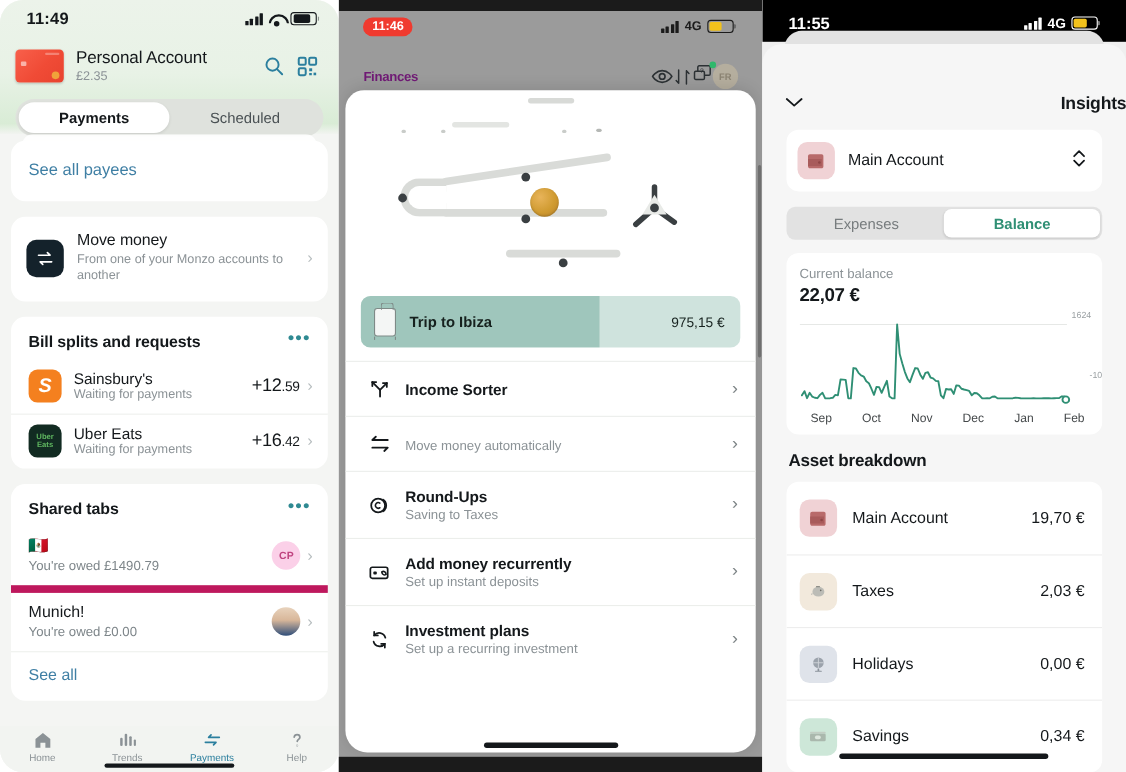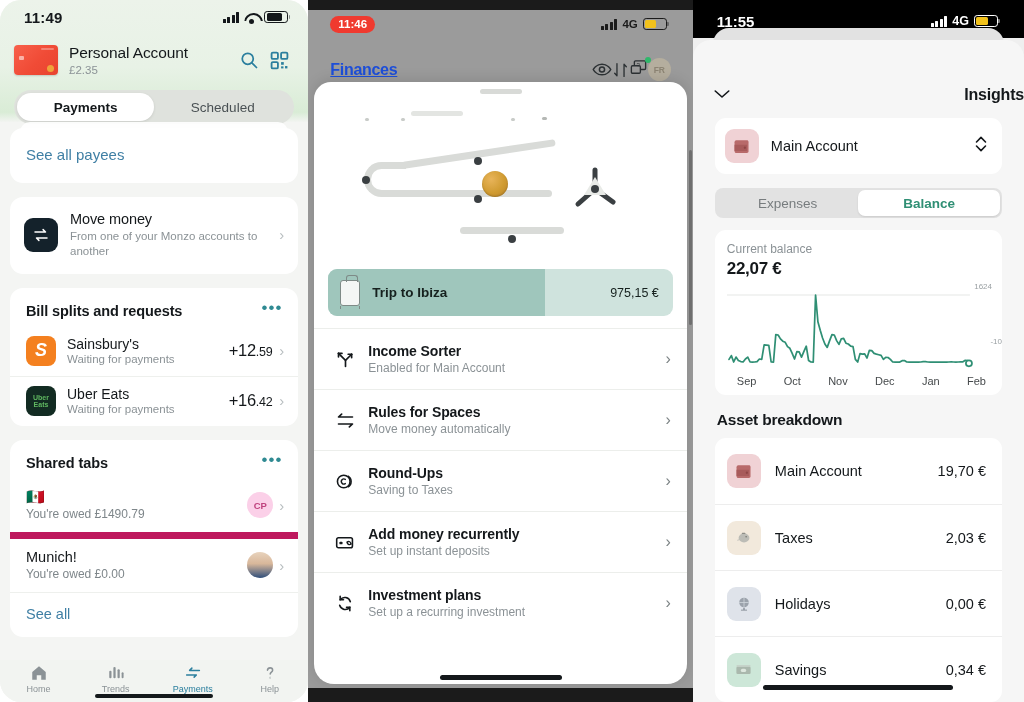--- a/index.html
+++ b/index.html
@@ -104,21 +104,21 @@
   .pill-time{background:#f03a2f;color:#fff;font-size:11.5px;font-weight:bold;
     border-radius:9px;padding:2px 8px 3px 8px;}
   .p2-right{display:flex;align-items:center;gap:5px;}
   .bars.w i{background:#1b1b1b;}
   .g4{font-size:11.5px;font-weight:bold;color:#1b1b1b;}
   .batt.y{border-color:#1b1b1b;}
   .batt.y span{background:#f2c21c;width:58%;}
   .batt.y::after{background:rgba(27,27,27,.4);}
   .p2-title-row{position:absolute;top:58px;left:0;right:0;display:flex;align-items:center;
     padding:0 22px 0 22px;}
-  .p2-title{font-size:16px;font-weight:bold;color:#1d4ed8;flex:1;letter-spacing:-.3px;text-decoration:underline;}
+  .p2-title{font-size:12px;font-weight:bold;color:#701a75;flex:1;letter-spacing:-.3px;}
   .p2-icons{display:flex;align-items:center;}
   .badge-dot{position:absolute;top:-2px;right:-3px;width:6px;height:6px;border-radius:50%;
     background:#2fb86b;}
   .avfr{width:23px;height:23px;border-radius:50%;background:#b5ae9e;color:#8c8473;
     font-size:8.5px;font-weight:bold;display:flex;align-items:center;justify-content:center;}
   .sheet{position:absolute;top:82px;left:6px;right:6px;bottom:18px;background:#fff;
     border-radius:17px 17px 20px 20px;overflow:hidden;box-shadow:0 -2px 14px rgba(0,0,0,.12);}
   .grab{width:42px;height:5px;border-radius:3px;background:#d8dad7;margin:7px auto 0 auto;}
   .illus{position:relative;height:165px;}
   .illus .rail{position:absolute;background:#d9dbd8;border-radius:5px;}
@@ -449,33 +449,31 @@
               <path d="M4 5 L4 9"></path>
                 <path d="M4 5 L8 5"></path>
                 <path d="M4 5 L12 13 L12 20"></path>
               <path d="M12 13 L19 6"></path>
                 <path d="M19 6 L15 6"></path>
                 <path d="M19 6 L19 10"></path>
             </svg>
           </div>
           <div class="f-txt">
             <div class="f-title">Income Sorter</div>
-            <div class="f-sub">Enabled for Main Account</div>
           </div>
           <div class="f-chev">›</div>
         </div>
         <div class="f-row">
           <div class="f-ic">
             <svg width="21" height="21" viewBox="0 0 24 24" fill="none" stroke="#14181b" stroke-width="1.9" stroke-linecap="round" stroke-linejoin="round">
               <path d="M20 8H4l3.6-3.4"></path>
                 <path d="M4 16h16l-3.6 3.4"></path>
             </svg>
           </div>
           <div class="f-txt">
-            <div class="f-title">Rules for Spaces</div>
             <div class="f-sub">Move money automatically</div>
           </div>
           <div class="f-chev">›</div>
         </div>
         <div class="f-row">
           <div class="f-ic">
             <svg width="21" height="21" viewBox="0 0 24 24" fill="none" stroke="#14181b" stroke-width="1.8">
               <circle cx="10" cy="12" r="7.2"></circle>
                 <path d="M14.5 5.6a7.2 7.2 0 0 1 0 12.8"></path>
               <path d="M11.8 9.6a2.9 2.9 0 1 0 0 4.8" stroke-width="1.6" stroke-linecap="round"></path>

